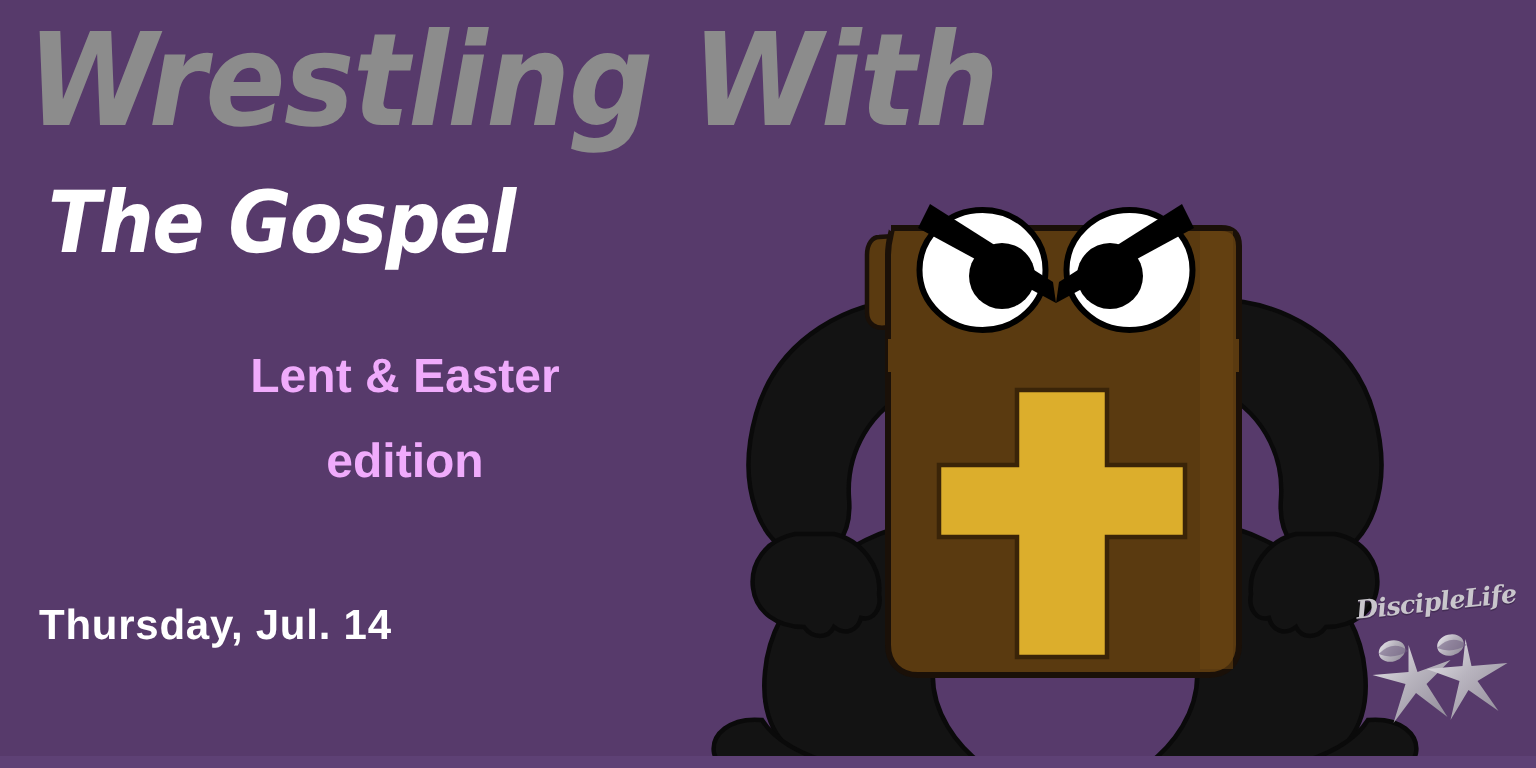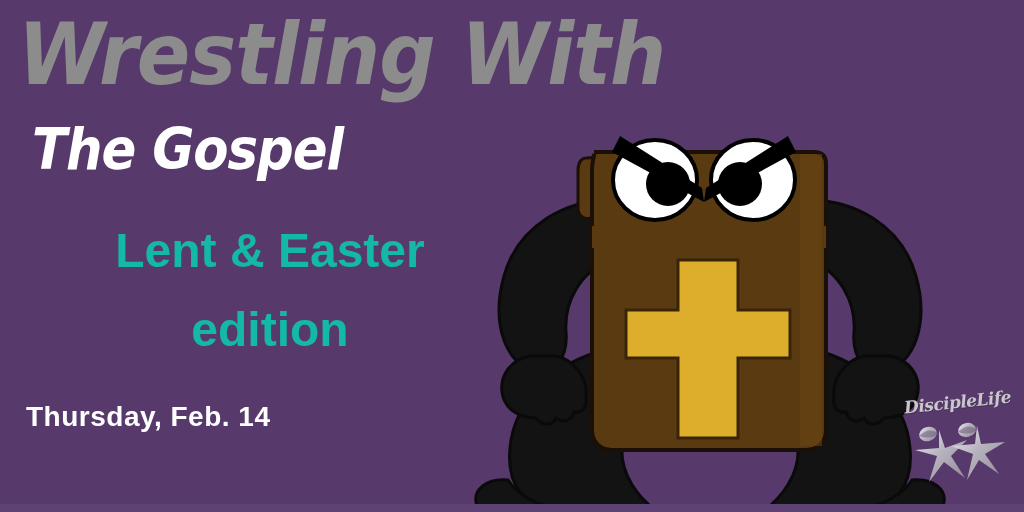--- a/index.html
+++ b/index.html
@@ -40,26 +40,26 @@
     font-size:57px;line-height:98px;
     letter-spacing:-1px;
     white-space:nowrap;
   }
 
   
   .subtitle{
     position:absolute;left:60px;top:222px;
     width:420px;
     text-align:center;
-    color:#14b8a6;
+    color:#f0abfc;
     font-weight:700;
-    font-size:48px;line-height:57px;
+    font-size:32px;line-height:57px;
     letter-spacing:0px;
   }
-  .subtitle .line2{display:block;margin-top:22px;}
+  .subtitle .line2{display:block;}
 
   
   .detail-date{
     position:absolute;left:26px;top:400px;
     color:#FFFFFF;font-weight:700;font-size:28px;line-height:34px;
     letter-spacing:0.5px;
   }
   .detail-url{
     position:absolute;left:24px;top:440px;
     color:#FFFFFF;font-weight:700;font-size:29px;line-height:35px;
@@ -97,21 +97,21 @@
 
   <div class="headline-1">Wrestling With</div>
 
   <div class="headline-2">The Gospel</div>
 
   <div class="subtitle">
     <span>Lent &amp; Easter</span>
     <span class="line2">edition</span>
   </div>
 
-  <div class="detail-date">Thursday, Feb. 14</div>
+  <div class="detail-date">Thursday, Jul. 14</div>
 
 
   <div id="mascot">
     <svg viewBox="0 0 480 382" xmlns="http://www.w3.org/2000/svg">
 
       <g>
 
         <path d="M146 218
                  C 92 226, 44 268, 40 318
                  C 36 358, 58 378, 84 382

